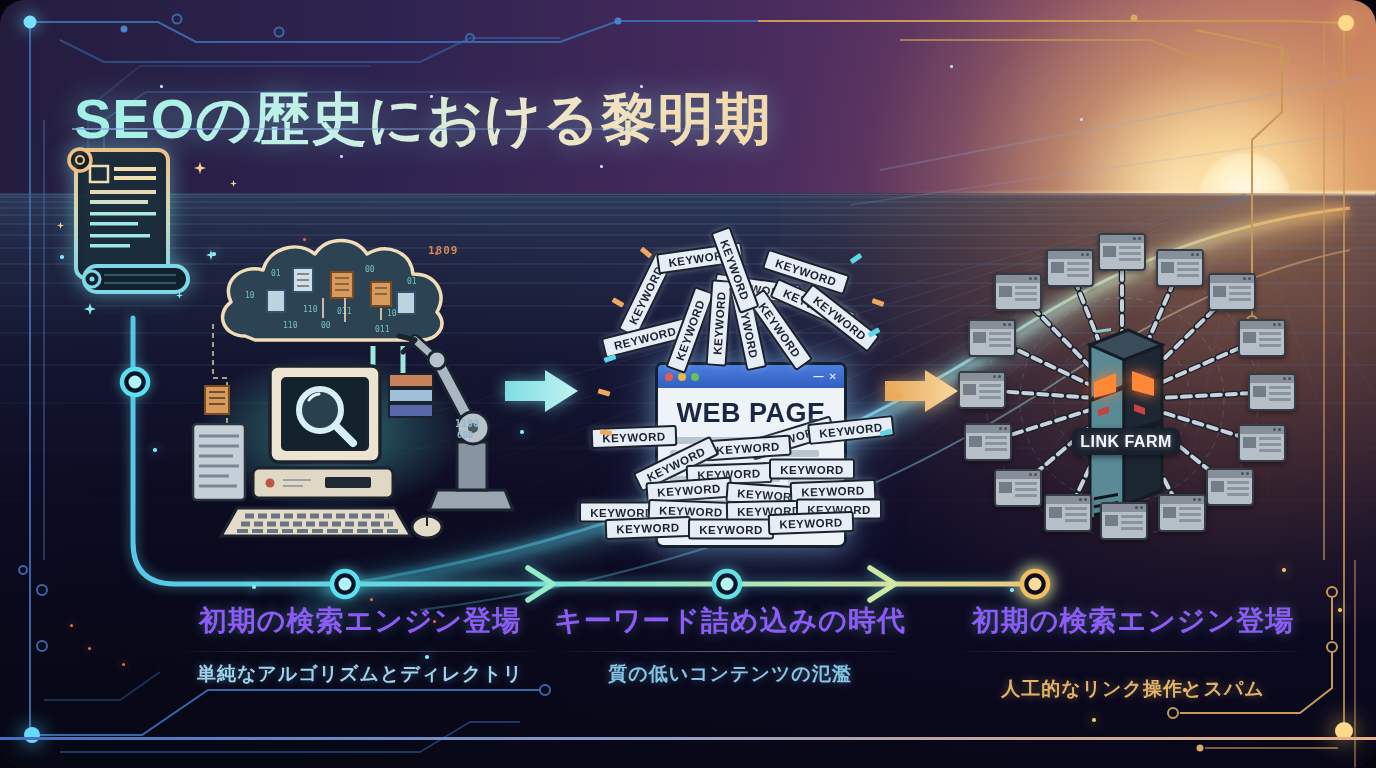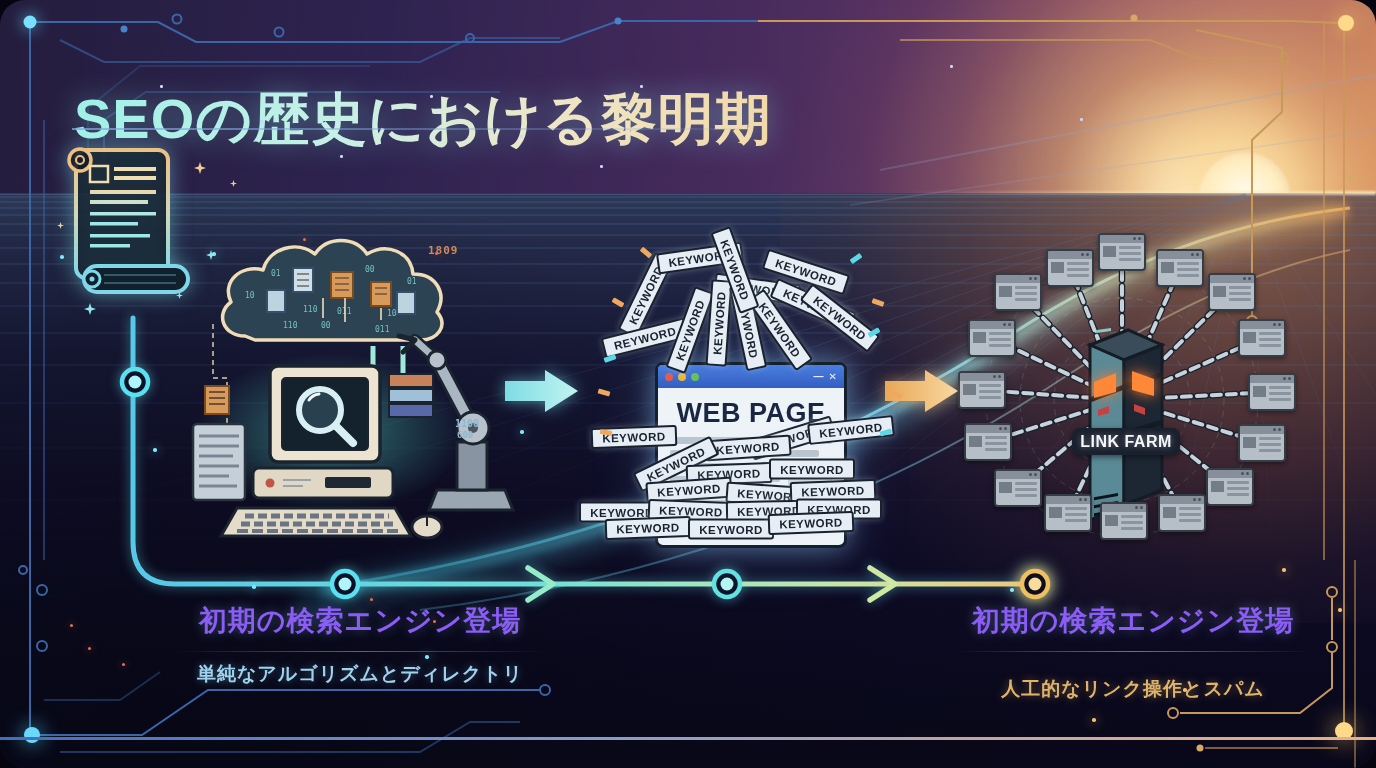--- a/index.html
+++ b/index.html
@@ -728,20 +728,25 @@
         </linearGradient>
     </defs>
     <polygon points="505,381 545,381 545,370 578,391 545,412 545,401 505,401" fill="url(#arC)" style="filter:drop-shadow(0 0 8px rgba(110,215,230,.6))"></polygon>
     <polygon points="885,381 925,381 925,370 958,391 925,412 925,401 885,401" fill="url(#arO)" style="filter:drop-shadow(0 0 8px rgba(240,170,90,.55))"></polygon>
   </svg>
 
   <div class="milestone" style="left:130px;width:460px;">
     <div class="m-title">初期の検索エンジン登場</div>
     <div class="m-div c-blue"></div>
     <div class="m-sub s1">単純なアルゴリズムとディレクトリ</div>
+  </div>
+  <div class="milestone" style="left:510px;width:440px;">
+    <div class="m-title">キーワード詰め込みの時代</div>
+    <div class="m-div c-blue"></div>
+    <div class="m-sub s2">質の低いコンテンツの氾濫</div>
   </div>
   <div class="milestone" style="left:913px;width:440px;">
     <div class="m-title">初期の検索エンジン登場</div>
     <div class="m-div c-gold"></div>
     <div class="m-sub s3">人工的なリンク操作とスパム</div>
   </div>
 
   <span class="code-frag frag-0">1809</span>
   <span class="code-frag frag-1">1100</span>
   <span class="code-frag frag-2">600</span>

